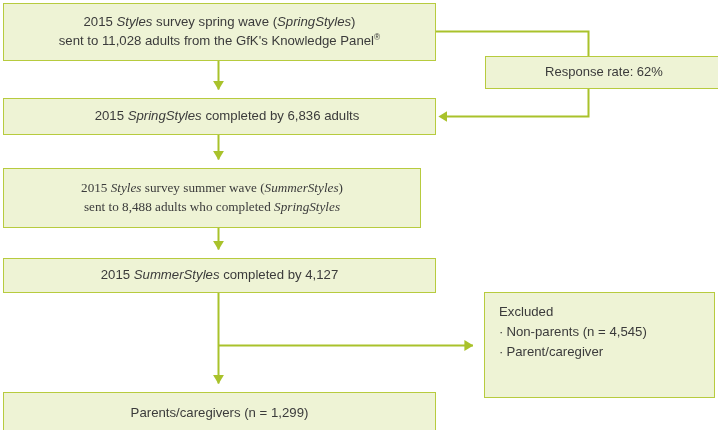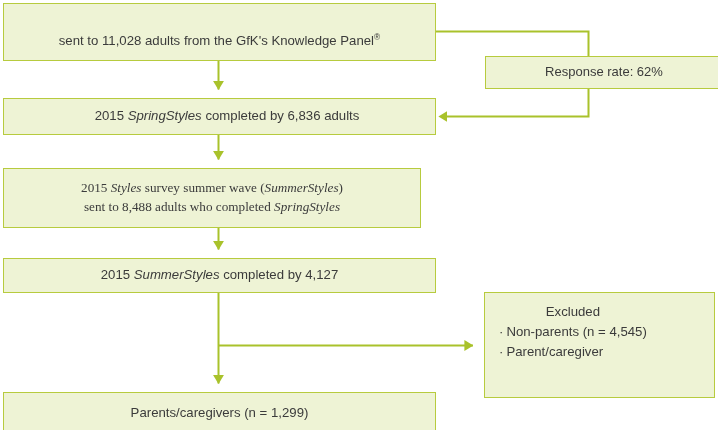--- a/index.html
+++ b/index.html
@@ -64,21 +64,21 @@
   #node-spring-completed { left: 3px;   top: 98px;  width: 433px; height: 37px; padding-left: 23px; }
   #node-summer-sent      { left: 3px;   top: 168px; width: 418px; height: 60px; font-family: Liberation Serif, serif; }
   #node-summer-completed { left: 3px;   top: 258px; width: 433px; height: 35px; }
   #node-excluded         { left: 484px; top: 292px; width: 231px; height: 106px; }
   #node-parents          { left: 3px;   top: 392px; width: 433px; height: 42px; }
 
   .excluded-body {
     font-size: 13.2px;
     line-height: 1.52;
   }
-  .excluded-title { white-space: nowrap; text-align: center; }
+  .excluded-title { white-space: nowrap; }
   .excluded-item {
     white-space: nowrap;
     text-indent: -9px;
     padding-left: 9px;
   }
   .excluded-item .bullet { letter-spacing: 3px; }
   .excluded-cont { white-space: nowrap; padding-left: 9px; }
 </style>
 </head>
 <body>
@@ -118,21 +118,21 @@
       <line x1="218.5" y1="293" x2="218.5" y2="383.5" stroke="#a9c22b" stroke-width="2" marker-end="url(#arrow-down)"></line>
     </g>
 
     <g>
       <line x1="218.5" y1="345.5" x2="473" y2="345.5" stroke="#a9c22b" stroke-width="2" marker-end="url(#arrow-right)"></line>
     </g>
   </svg>
 
   <div class="node" id="node-spring-sent">
     <div>
-      <br>
+      <span><span>2015 </span><em>Styles</em><span> survey spring wave (</span><em>SpringStyles</em><span>)</span></span><br>
       <span><span>sent to 11,028 adults from the GfK's Knowledge Panel</span><sup>®</sup></span>
     </div>
   </div>
 
   <div class="node" id="node-response-rate">
     <span>Response rate: 62%</span>
   </div>
 
   <div class="node" id="node-spring-completed">
     <div><span>2015 </span><em>SpringStyles</em><span> completed by 6,836 adults</span></div>

